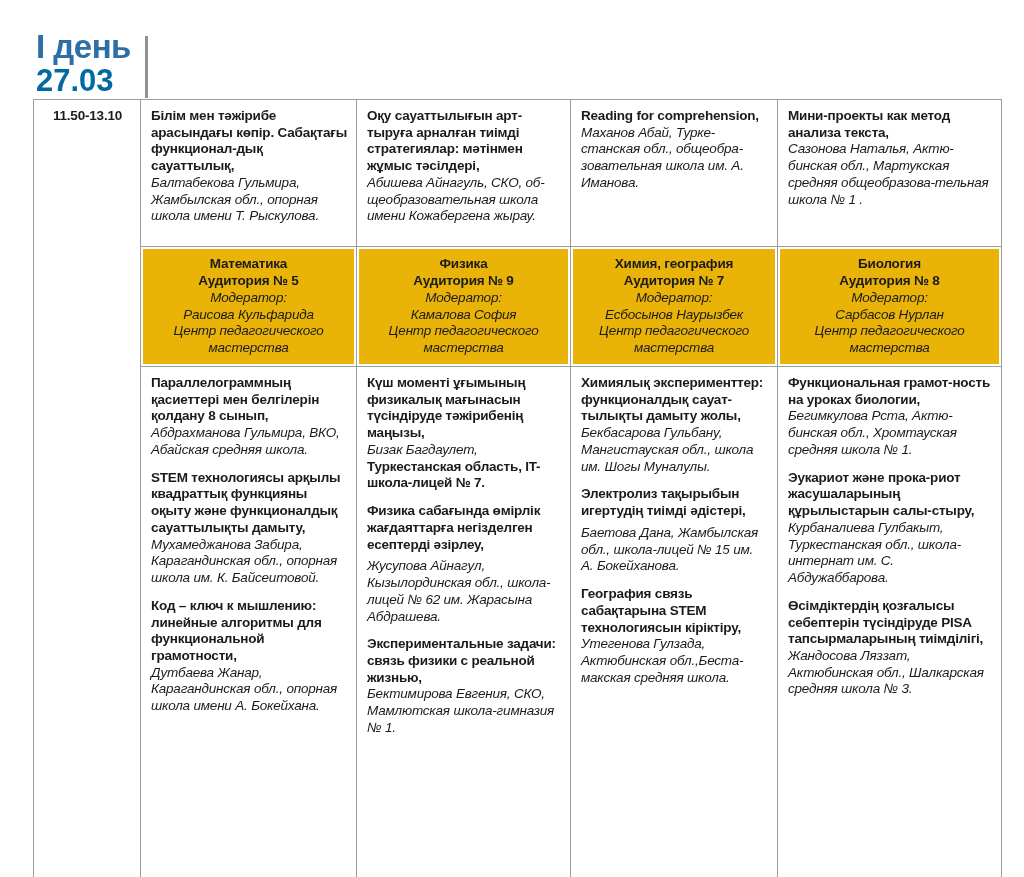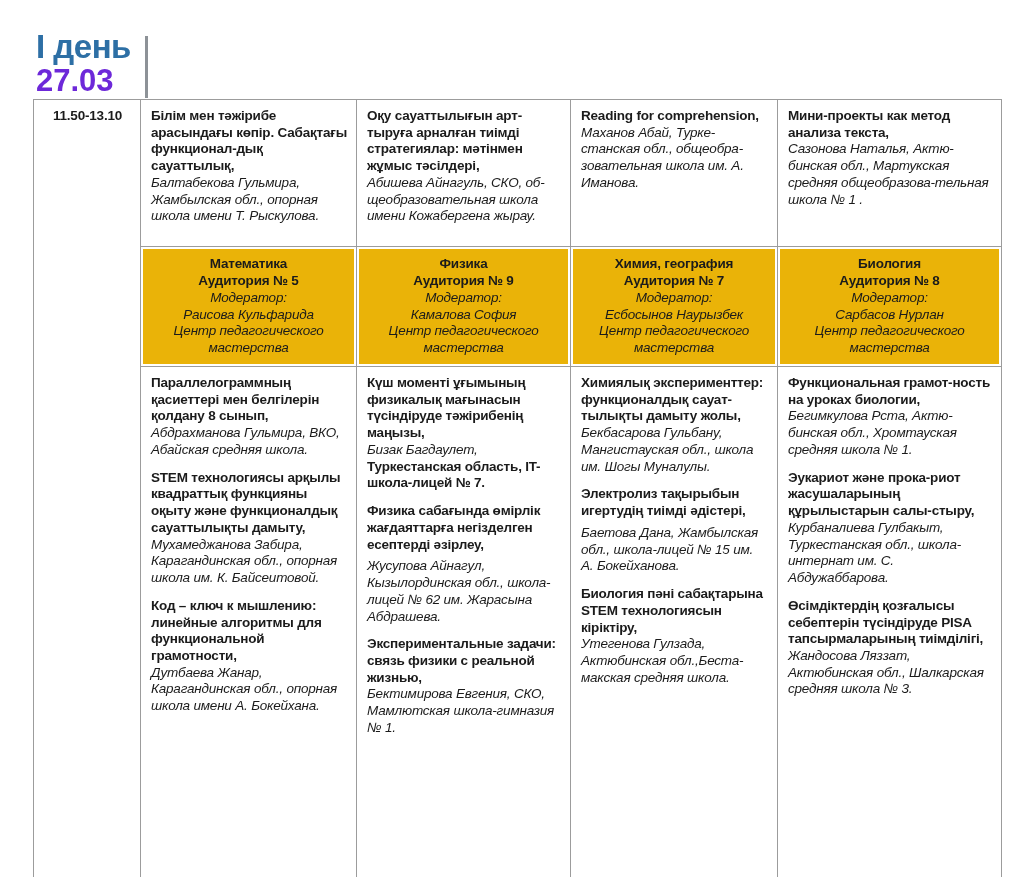--- a/index.html
+++ b/index.html
@@ -5,21 +5,21 @@
   * { margin:0; padding:0; box-sizing:border-box; }
   html,body { background:#ffffff; }
   .page {
     position:relative; width:1024px; height:877px; background:#ffffff;
     font-family:"Liberation Sans", sans-serif; color:#1b1b1b; overflow:hidden;
   }
   
   .day-header { position:absolute; left:36px; top:30px; display:flex; align-items:flex-start; }
   .day-texts { display:flex; flex-direction:column; }
   .day-label { font-size:33px; font-weight:bold; color:#2d6fa5; line-height:1.02; letter-spacing:-0.5px;text-align:right; }
-  .day-date  { font-size:31px; font-weight:bold; color:#6d28d9; line-height:1.08; }
+  .day-date  { font-size:31px; font-weight:bold; color:#0369a1; line-height:1.08; }
   .day-rule  { width:3px; height:62px; background:#8d9297; margin-left:14px; margin-top:6px; }
 
   
   table.schedule {
     position:absolute; left:33px; top:99px; width:968px;
     border-collapse:collapse; table-layout:fixed;
   }
   .schedule td {
     border:1px solid #9c9c9c; vertical-align:top;
     padding:8px 9px 8px 10px;
@@ -161,21 +161,21 @@
         <td>
           <div class="session">
             <p class="t">Химиялық эксперименттер: функционалдық сауат-тылықты дамыту жолы,</p>
             <p class="s">Бекбасарова Гульбану, Мангистауская обл., школа им. Шогы Муналулы.</p>
           </div>
           <div class="session">
             <p class="t">Электролиз тақырыбын игертудің тиімді әдістері,</p>
             <p class="s gap-top">Баетова Дана, Жамбылская обл., школа-лицей № 15 им. А. Бокейханова.</p>
           </div>
           <div class="session">
-            <p class="t">Биология пәні сабақтарына STEM технологиясын кіріктіру,</p>
+            <p class="t">География связь сабақтарына STEM технологиясын кіріктіру,</p>
             <p class="s">Утегенова Гулзада, Актюбинская обл.,Беста-макская средняя школа.</p>
           </div>
         </td>
         <td>
           <div class="session">
             <p class="t">Функциональная грамот-ность на уроках биологии,</p>
             <p class="s">Бегимкулова Рста, Актю-бинская обл., Хромтауская средняя школа № 1.</p>
           </div>
           <div class="session">
             <p class="t">Эукариот және прока-риот жасушаларының құрылыстарын салы-стыру,</p>

